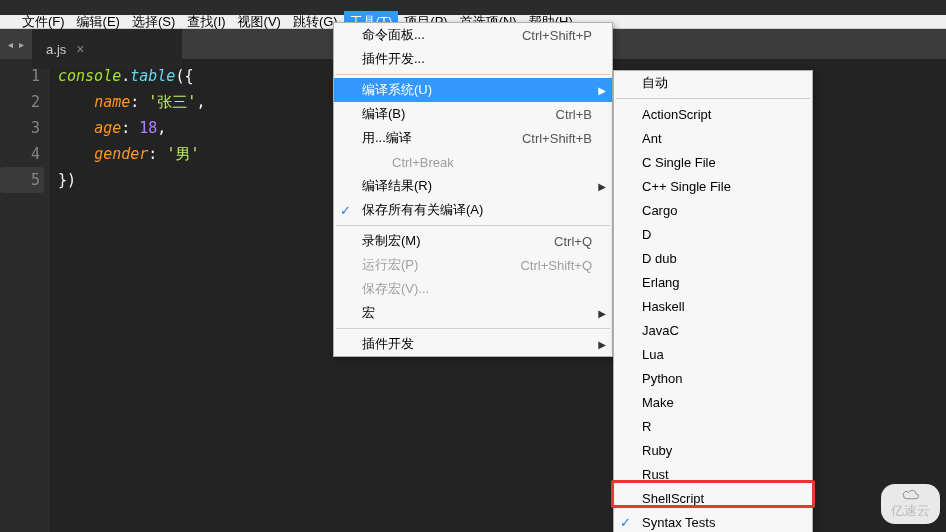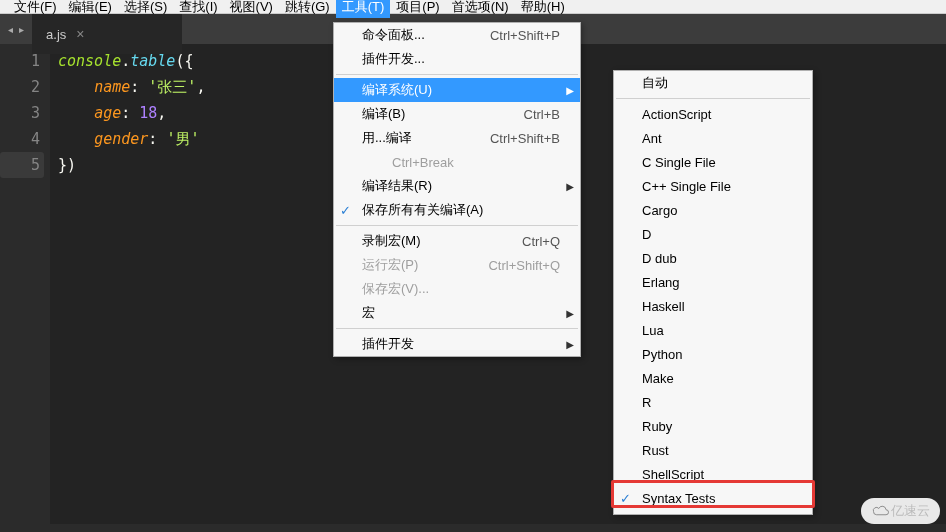--- a/index.html
+++ b/index.html
@@ -1,18 +1,18 @@
 <!DOCTYPE html>
 <html><head>
 <meta charset="utf-8">
 <style>
   * { margin: 0; padding: 0; box-sizing: border-box; }
   body { font-family: "Microsoft YaHei", "SimSun", sans-serif; font-size: 13px; background: #2b2b2b; width: 946px; height: 532px; overflow: hidden; position: relative; }
   
-  .menubar { background: #f0f0f0; color: #000; display: flex; height: 14px; align-items: center; padding: 0 8px; border-bottom: 1px solid #ccc; }
+  .menubar { background: #f0f0f0; color: #000; display: flex; height: 14px; align-items: center; padding: 0 16px; border-bottom: 1px solid #ccc; margin-top: 15px; }
   .menubar-item { padding: 2px 6px; cursor: pointer; }
   .menubar-item.active { background: #3399ff; color: #fff; }
   
   .tabbar { background: #3c3c3c; height: 30px; display: flex; align-items: stretch; }
   .tab-nav { display: flex; align-items: center; padding: 0 8px; color: #aaa; gap: 6px; }
   .tab-nav span { font-size: 10px; cursor: pointer; }
   .tab { background: #262626; color: #ccc; padding: 20px 14px; display: flex; align-items: center; gap: 10px; min-width: 150px; position: relative; }
   .tab-close { color: #888; font-size: 14px; cursor: pointer; }
   
   .editor { display: flex; background: #232323; height: calc(100% - 52px); }
@@ -31,25 +31,25 @@
   .dropdown-row .label { flex: 1; }
   .dropdown-row .shortcut { color: #555; margin-left: 30px; }
   .dropdown-row .arrow { position: absolute; right: 6px; font-size: 10px; color: #333; }
   .dropdown-row.disabled { color: #9e9e9e; }
   .dropdown-row.disabled .shortcut { color: #9e9e9e; }
   .dropdown-row.highlight { background: #3399ff; color: #fff; }
   .dropdown-row.highlight .arrow { color: #fff; }
   .dropdown-row .check { position: absolute; left: 6px; color: #2a7fd4; font-size: 13px; }
   .dropdown-sep { height: 1px; background: #d0d0d0; margin: 3px 2px; }
   
-  .menu1 { top: 22px; left: 333px; width: 248px; }
+  .menu1 { top: 22px; left: 333px; width: 280px; }
   .menu2 { top: 70px; left: 613px; width: 200px; padding-bottom: 4px; }
   .red-box { position: absolute; border: 3px solid #e53935; top: 480px; left: 611px; width: 204px; height: 28px; pointer-events: none; border-radius: 2px; }
   
-  .watermark { position: absolute; right: 6px; bottom: 8px; display: flex; align-items: center; gap: 0; color: #bbb; font-size: 13px; background: rgba(255,255,255,0.9); padding: 4px 10px; border-radius: 14px; }
+  .watermark { position: absolute; right: 6px; bottom: 8px; display: flex; align-items: center; gap: 0; color: #bbb; font-size: 13px; background: rgba(255,255,255,0.9); padding: 4px 10px; border-radius: 14px; flex-direction: column; }
   .watermark svg { width: 20px; height: 14px; }
 </style>
 </head>
 <body>
 
 <div class="menubar">
     <div class="menubar-item">文件(F)</div>
     <div class="menubar-item">编辑(E)</div>
     <div class="menubar-item">选择(S)</div>
     <div class="menubar-item">查找(I)</div>
@@ -163,20 +163,23 @@
     <div class="dropdown-row">
       <span class="label">D dub</span>
     </div>
     <div class="dropdown-row">
       <span class="label">Erlang</span>
     </div>
     <div class="dropdown-row">
       <span class="label">Haskell</span>
     </div>
     <div class="dropdown-row">
+      <span class="label">JavaC</span>
+    </div>
+    <div class="dropdown-row">
       <span class="label">Lua</span>
     </div>
     <div class="dropdown-row">
       <span class="label">Python</span>
     </div>
     <div class="dropdown-row">
       <span class="label">Make</span>
     </div>
     <div class="dropdown-row">
       <span class="label">R</span>

